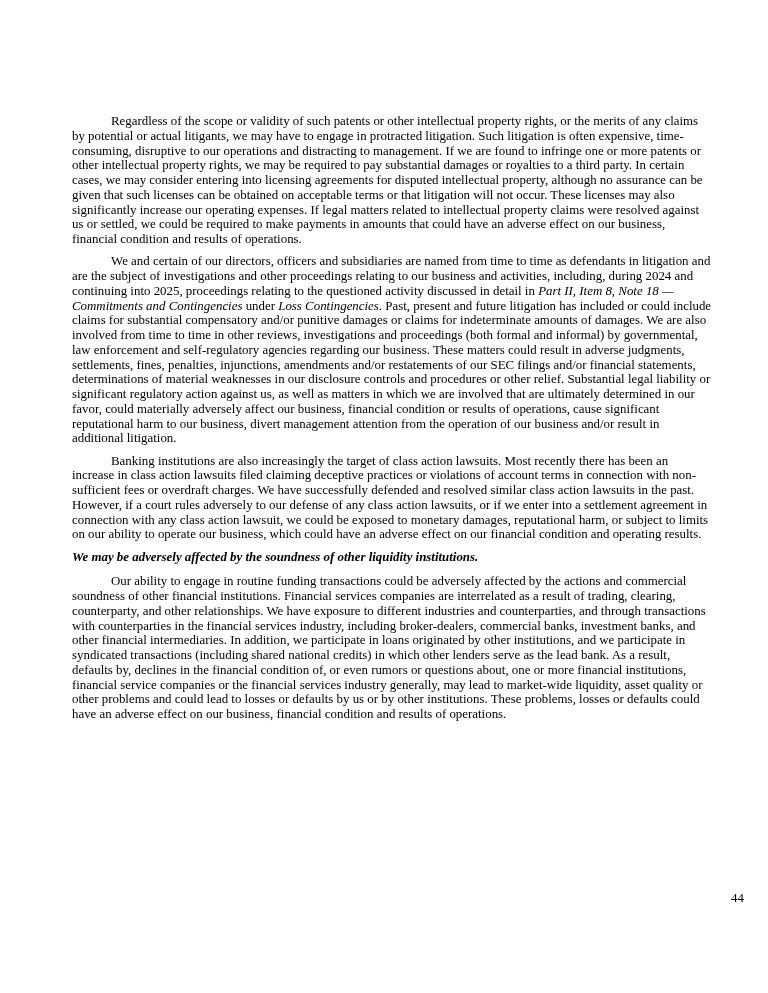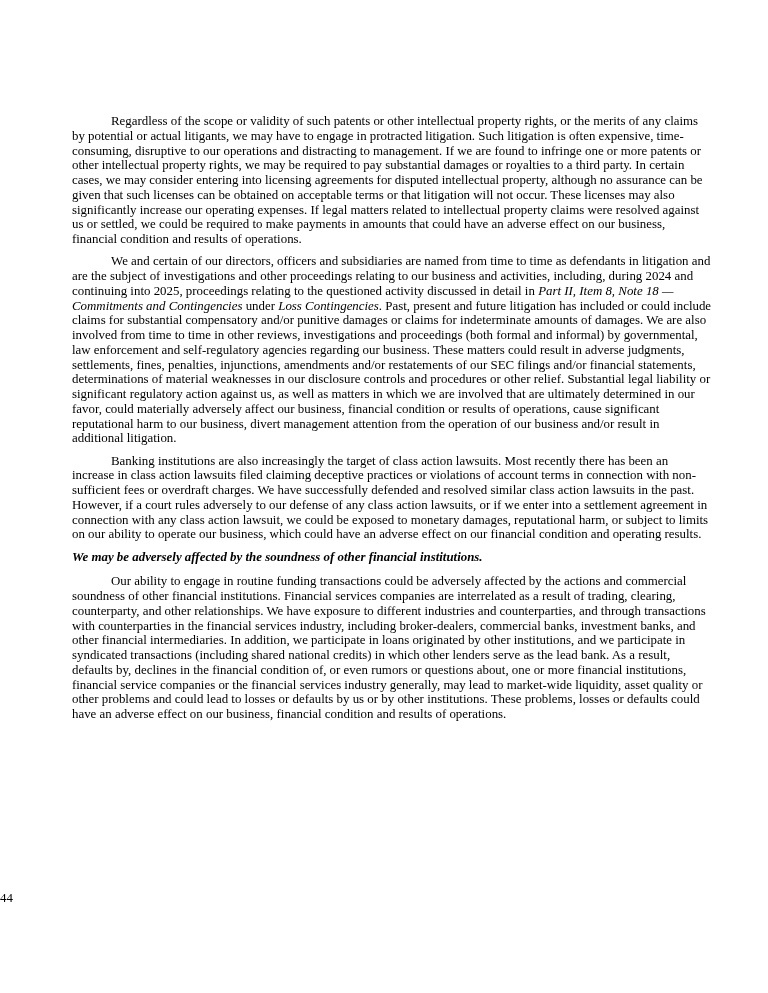--- a/index.html
+++ b/index.html
@@ -37,36 +37,36 @@
     text-align: left;
   }
   .italic {
     font-style: italic;
   }
   .footer {
     position: absolute;
     top: 891px;
     left: 0;
     width: 744px;
-    text-align: left;
+    text-align: right;
   }
 </style>
 </head>
 <body>
 
 <div class="content">
 
   <p class="para">Regardless of the scope or validity of such patents or other intellectual property rights, or the merits of any claims by potential or actual litigants, we may have to engage in protracted litigation. Such litigation is often expensive, time-consuming, disruptive to our operations and distracting to management. If we are found to infringe one or more patents or other intellectual property rights, we may be required to pay substantial damages or royalties to a third party. In certain cases, we may consider entering into licensing agreements for disputed intellectual property, although no assurance can be given that such licenses can be obtained on acceptable terms or that litigation will not occur. These licenses may also significantly increase our operating expenses. If legal matters related to intellectual property claims were resolved against us or settled, we could be required to make payments in amounts that could have an adverse effect on our business, financial condition and results of operations.</p>
 
 
   <p class="para"><span>We and certain of our directors, officers and subsidiaries are named from time to time as defendants in litigation and are the subject of investigations and other proceedings relating to our business and activities, including, during 2024 and continuing into 2025, proceedings relating to the questioned activity discussed in detail in </span><span class="italic">Part II, Item 8, Note 18 — Commitments and Contingencies</span><span> under </span><span class="italic">Loss Contingencies</span><span>. Past, present and future litigation has included or could include claims for substantial compensatory and/or punitive damages or claims for indeterminate amounts of damages. We are also involved from time to time in other reviews, investigations and proceedings (both formal and informal) by governmental, law enforcement and self-regulatory agencies regarding our business. These matters could result in adverse judgments, settlements, fines, penalties, injunctions, amendments and/or restatements of our SEC filings and/or financial statements, determinations of material weaknesses in our disclosure controls and procedures or other relief. Substantial legal liability or significant regulatory action against us, as well as matters in which we are involved that are ultimately determined in our favor, could materially adversely affect our business, financial condition or results of operations, cause significant reputational harm to our business, divert management attention from the operation of our business and/or result in additional litigation.</span></p>
 
   <p class="para">Banking institutions are also increasingly the target of class action lawsuits. Most recently there has been an increase in class action lawsuits filed claiming deceptive practices or violations of account terms in connection with non-sufficient fees or overdraft charges. We have successfully defended and resolved similar class action lawsuits in the past. However, if a court rules adversely to our defense of any class action lawsuits, or if we enter into a settlement agreement in connection with any class action lawsuit, we could be exposed to monetary damages, reputational harm, or subject to limits on our ability to operate our business, which could have an adverse effect on our financial condition and operating results.</p>
 
-  <p class="heading">We may be adversely affected by the soundness of other financial institutions.</p>
+  <p class="heading">We may be adversely affected by the soundness of other liquidity institutions.</p>
 
   <p class="para">Our ability to engage in routine funding transactions could be adversely affected by the actions and commercial soundness of other financial institutions. Financial services companies are interrelated as a result of trading, clearing, counterparty, and other relationships. We have exposure to different industries and counterparties, and through transactions with counterparties in the financial services industry, including broker-dealers, commercial banks, investment banks, and other financial intermediaries. In addition, we participate in loans originated by other institutions, and we participate in syndicated transactions (including shared national credits) in which other lenders serve as the lead bank. As a result, defaults by, declines in the financial condition of, or even rumors or questions about, one or more financial institutions, financial service companies or the financial services industry generally, may lead to market-wide liquidity, asset quality or other problems and could lead to losses or defaults by us or by other institutions. These problems, losses or defaults could have an adverse effect on our business, financial condition and results of operations.</p>
 
 </div>
 
 <div class="footer">
   <span>44</span>
 </div>
 
 </body></html>

